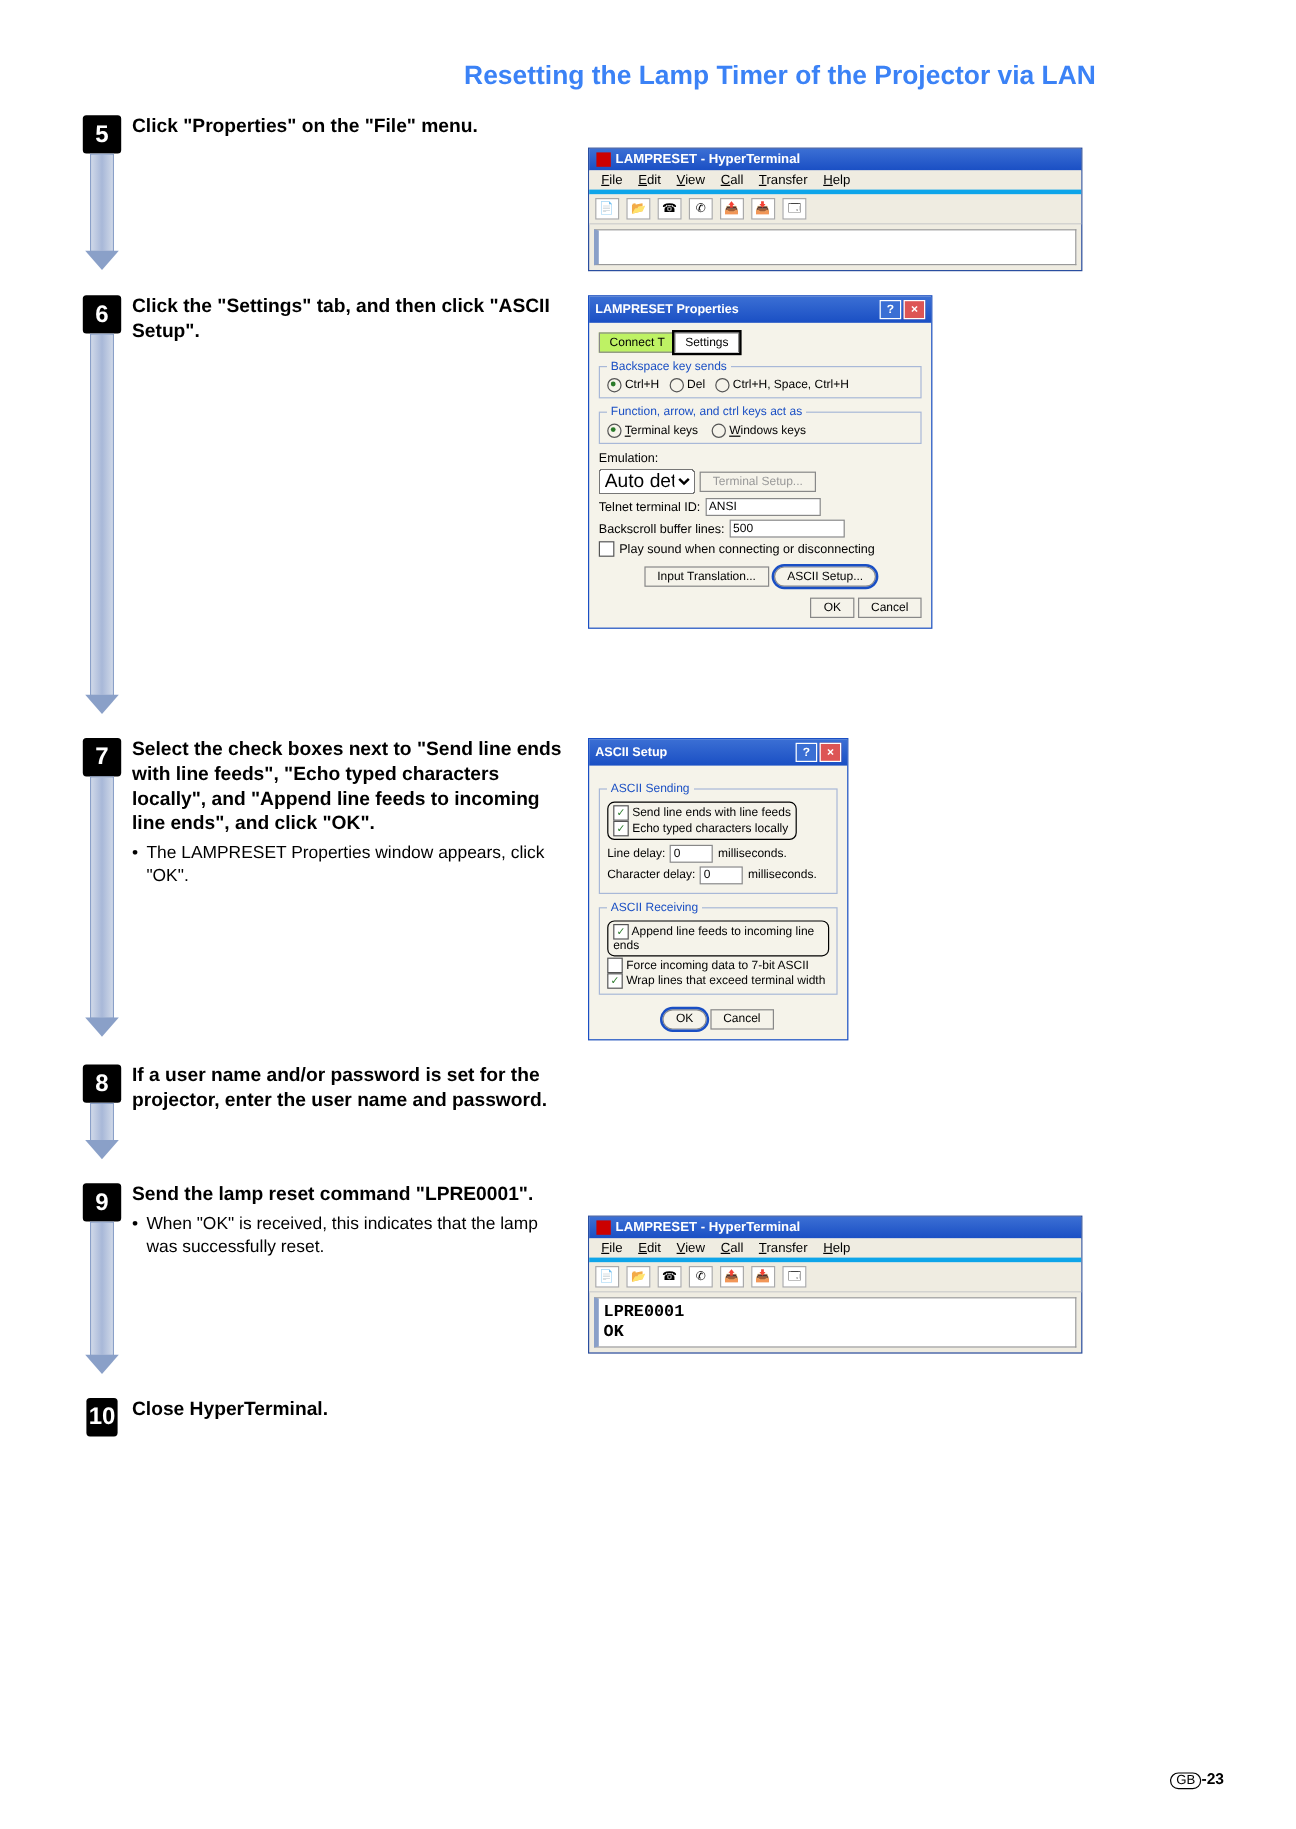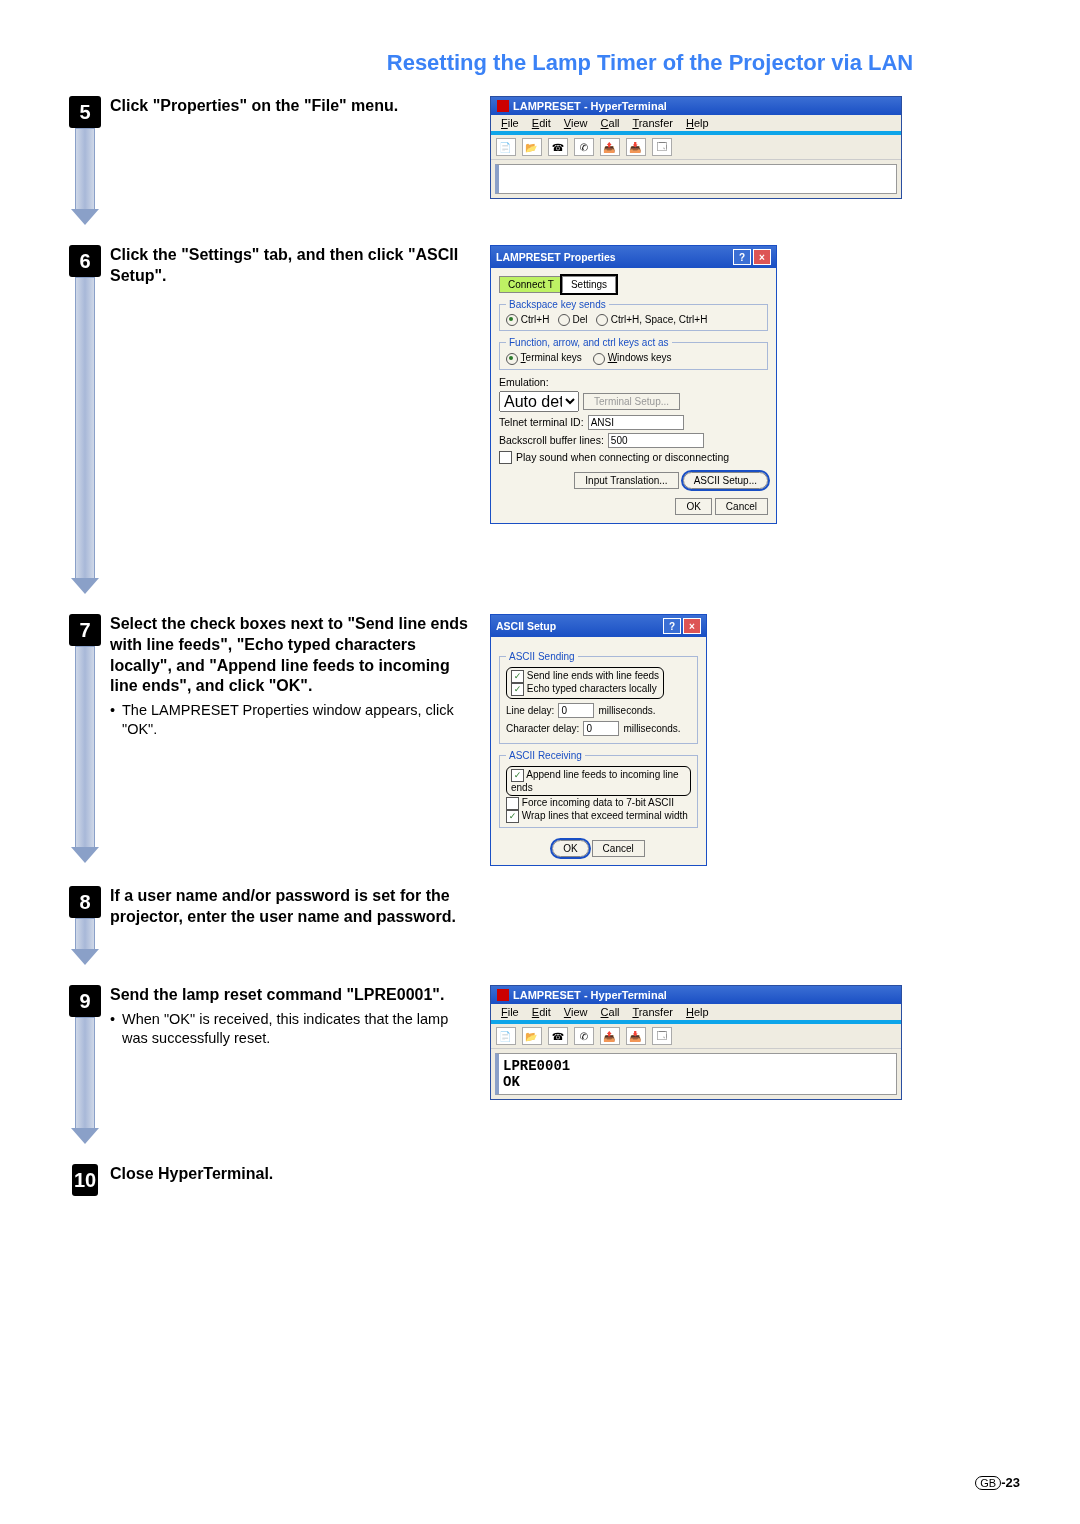--- a/index.html
+++ b/index.html
@@ -84,20 +84,21 @@
     position: absolute;
     left: 0;
     top: 0;
   }
   
   .ht-window {
     width: 410px;
     border: 1px solid #2a4ea0;
     background: #efece1;
     font-size: 11px;
+    margin-top: 27px;
   }
   .ht-title {
     background: linear-gradient(to bottom, #3b6fd4, #1a4fc4);
     color: #fff;
     padding: 3px 6px;
     display: flex;
     align-items: center;
     gap: 4px;
     font-weight: bold;
   }
@@ -356,21 +357,21 @@
             <input type="text" value="ANSI" style="">
           </div>
           <div class="row">
             <span>Backscroll buffer lines:</span>
             <input type="text" value="500" style="">
           </div>
           <div class="row">
             <span class="chk"></span>
             <span>Play sound when connecting or disconnecting</span>
           </div>
-          <div class="row" style="justify-content:flex-end;margin-top:8px;">
+          <div class="row" style="justify-content:center;margin-top:8px;">
             <span class="btn">Input Translation...</span>
             <span class="btn ring">ASCII Setup...</span>
           </div>
           <div class="btns-row">
             <span class="btn">OK</span>
             <span class="btn">Cancel</span>
           </div>
         </div>
       </div>
     </div>

